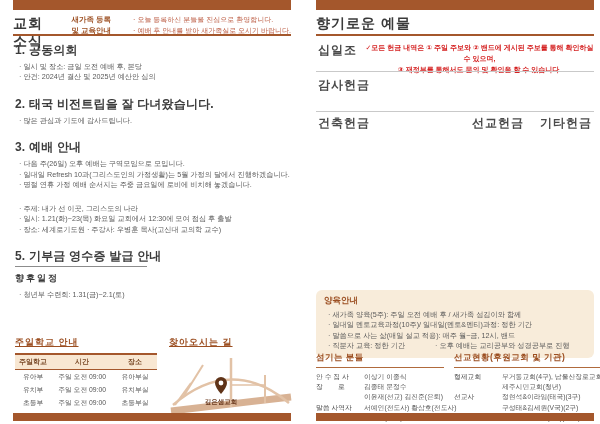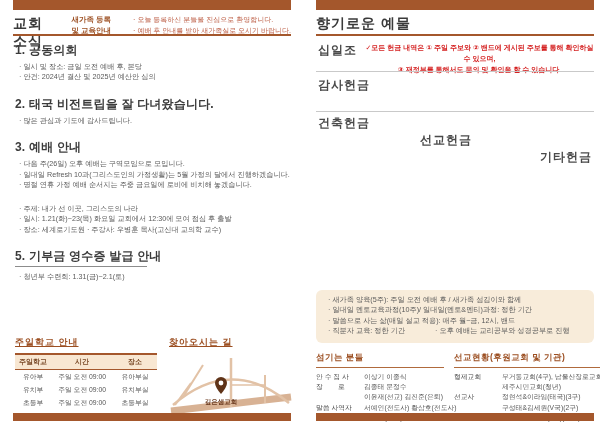--- a/index.html
+++ b/index.html
@@ -40,21 +40,21 @@
 
   .map-col { flex:1; position:relative; }
   .mapbox { position:relative; width:124px; height:64px; }
 
   
   .tithe-row { position:absolute; top:42px; left:2px; right:0; display:flex; }
   .offer-label { font-size:12px; font-weight:bold; color:#4a4a4a; letter-spacing:1px; white-space:nowrap; }
   .tithe-note { flex:1; text-align:center; font-size:7px; font-weight:bold; color:#d41f1f; line-height:1.6; margin-left:8px; }
   .thin-line { position:absolute; left:0; right:0; height:1px; background:#c9c9c9; }
   .thanks { position:absolute; top:77px; left:2px; }
-  .offer3 { position:absolute; top:115px; left:2px; right:2px; display:flex;flex-direction:column; }
+  .offer3 { position:absolute; top:115px; left:2px; right:2px; display:flex; }
   .offer3 .offer-label:nth-child(2) { margin-left:102px; }
   .offer3 .offer-label:nth-child(3) { margin-left:auto; }
 
   .nurture { position:absolute; top:290px; left:0; right:0; background:#f8ecda; border-radius:6px; padding:5px 8px 6px 8px; }
   .nur-title { font-size:8.5px; font-weight:bold; color:#9c4f22; margin-bottom:3px; }
   .nur-last { display:flex; }
   .nur-last .bullet:last-child { margin-left:26px;text-align:right; }
 
   .people-cols { position:absolute; top:352px; left:0; right:0; display:flex; gap:10px; }
   .people-col { flex:1; }
@@ -108,20 +108,21 @@
         <div class="bullet">일시: 1.21(화)~23(목) 화요일 교회에서 12:30에 모여 점심 후 출발</div>
         <div class="bullet">장소: 세계로기도원 · 주강사: 우병훈 목사(고신대 교의학 교수)</div>
       </div>
       <div class="section">
         <div class="sec-title"><span>5.</span> <span>기부금 영수증 발급 안내</span></div>
       </div>
     </div>
 
     <div class="upcoming">
       <div class="up-line"></div>
+      <div class="up-title">향후일정</div>
       <div class="bullet">청년부 수련회: 1.31(금)~2.1(토)</div>
     </div>
 
     <div class="bottom-cols">
       <div class="ss">
         <div class="col-title">주일학교 안내</div>
         <table>
           <thead>
             <tr>
               <th>주일학교</th>
@@ -205,20 +206,21 @@
     </div>
 
     <div class="thin-line" style="top:111px;"></div>
     <div class="offer3">
       <div class="offer-label">건축헌금</div>
       <div class="offer-label">선교헌금</div>
       <div class="offer-label">기타헌금</div>
     </div>
 
     <div class="nurture">
+      <div class="nur-title">양육안내</div>
       <div class="bullet">새가족 양육(5주): 주일 오전 예배 후 / 새가족 섬김이와 함께</div>
       <div class="bullet">일대일 멘토교육과정(10주)/ 일대일(멘토&amp;멘티)과정: 정한 기간</div>
       <div class="bullet">말씀으로 사는 삶(매일 설교 적용): 매주 월~금, 12시, 밴드</div>
       <div class="nur-last">
         <div class="bullet">직분자 교육: 정한 기간</div>
         <div class="bullet">오후 예배는 교리공부와 성경공부로 진행</div>
       </div>
     </div>
 
     <div class="people-cols">

